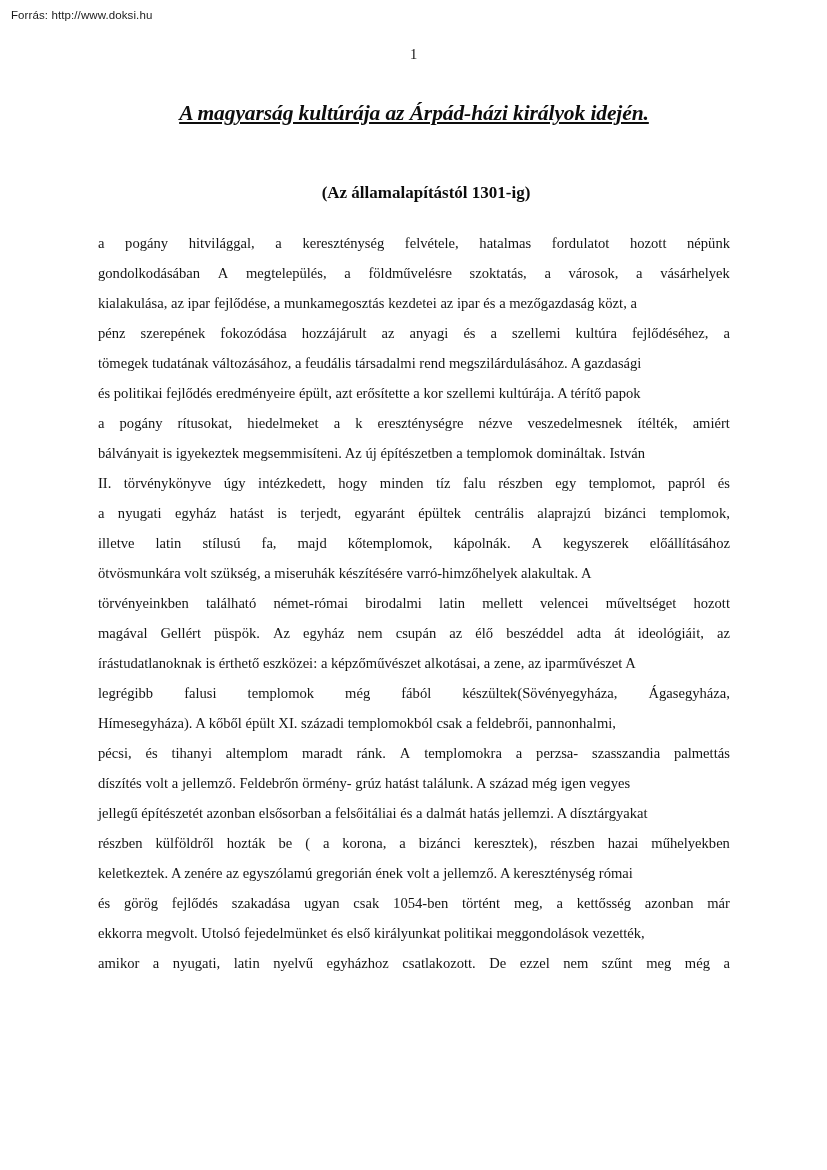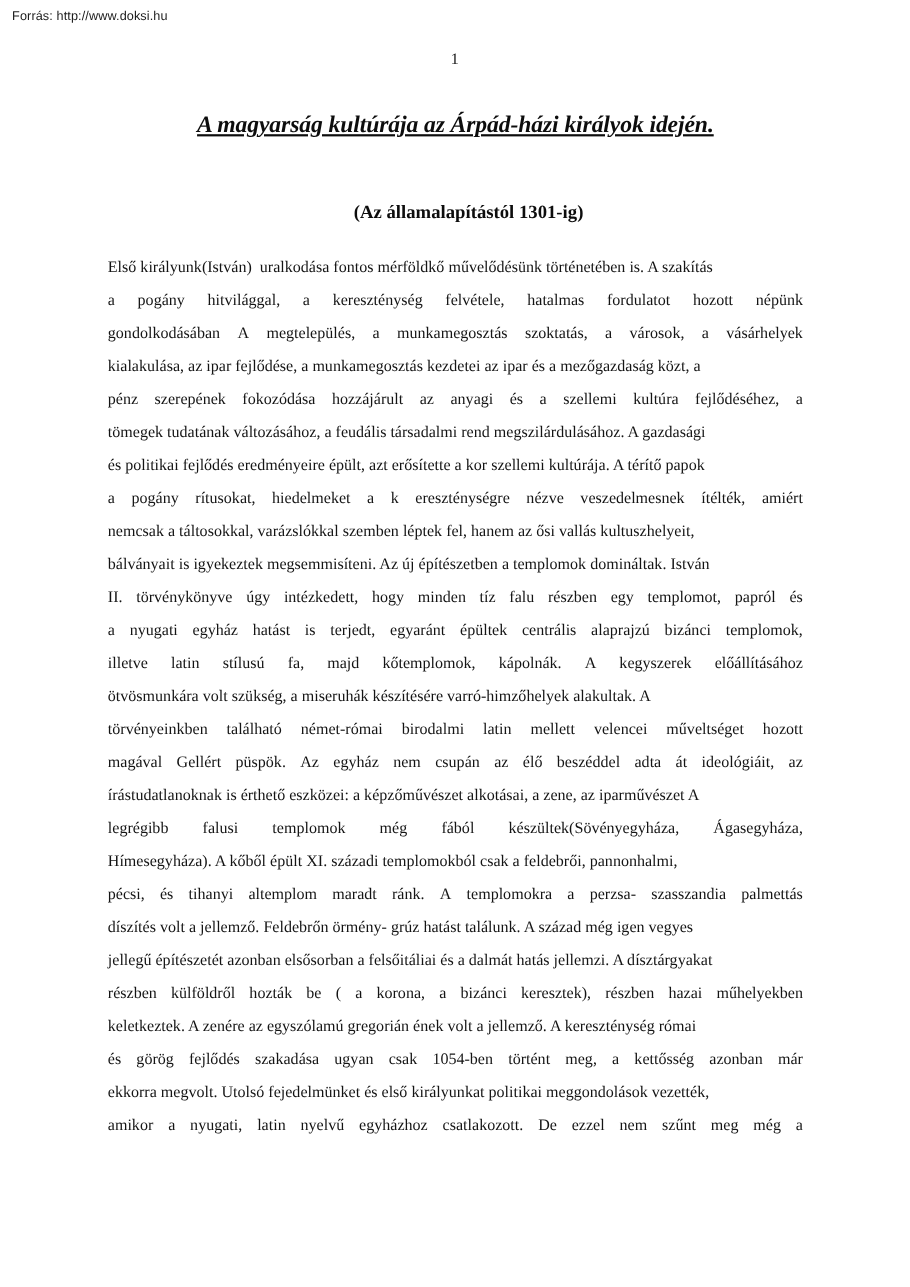--- a/index.html
+++ b/index.html
@@ -124,39 +124,38 @@
 
   <div class="page-number">1</div>
 
   <div class="content">
 
     <h1 class="doc-title">A magyarság kultúrája az Árpád-házi királyok idején.</h1>
 
     <h2 class="doc-subtitle">(Az államalapítástól 1301-ig)</h2>
 
     <div class="body-block">
-        <span class="body-line">Első királyunk(István)  uralkodása fontos mérföldkő művelődésünk történetében is. A szakítás</span>
         <span class="body-line justify">
           <span>a</span>
           <span>pogány</span>
           <span>hitvilággal,</span>
           <span>a</span>
           <span>kereszténység</span>
           <span>felvétele,</span>
           <span>hatalmas</span>
           <span>fordulatot</span>
           <span>hozott</span>
           <span>népünk</span>
         </span>
         <span class="body-line justify">
           <span>gondolkodásában</span>
           <span>A</span>
           <span>megtelepülés,</span>
           <span>a</span>
-          <span>munkamegosztás</span>
+          <span>földművelésre</span>
           <span>szoktatás,</span>
           <span>a</span>
           <span>városok,</span>
           <span>a</span>
           <span>vásárhelyek</span>
         </span>
         <span class="body-line">kialakulása, az ipar fejlődése, a munkamegosztás kezdetei az ipar és a mezőgazdaság közt, a</span>
         <span class="body-line justify">
           <span>pénz</span>
           <span>szerepének</span>
@@ -179,21 +178,20 @@
           <span>rítusokat,</span>
           <span>hiedelmeket</span>
           <span>a</span>
           <span>k</span>
           <span>ereszténységre</span>
           <span>nézve</span>
           <span>veszedelmesnek</span>
           <span>ítélték,</span>
           <span>amiért</span>
         </span>
-        <span class="body-line">nemcsak a táltosokkal, varázslókkal szemben léptek fel, hanem az ősi vallás kultuszhelyeit,</span>
         <span class="body-line">bálványait is igyekeztek megsemmisíteni. Az új építészetben a templomok domináltak. István</span>
         <span class="body-line justify">
           <span>II.</span>
           <span>törvénykönyve</span>
           <span>úgy</span>
           <span>intézkedett,</span>
           <span>hogy</span>
           <span>minden</span>
           <span>tíz</span>
           <span>falu</span>

